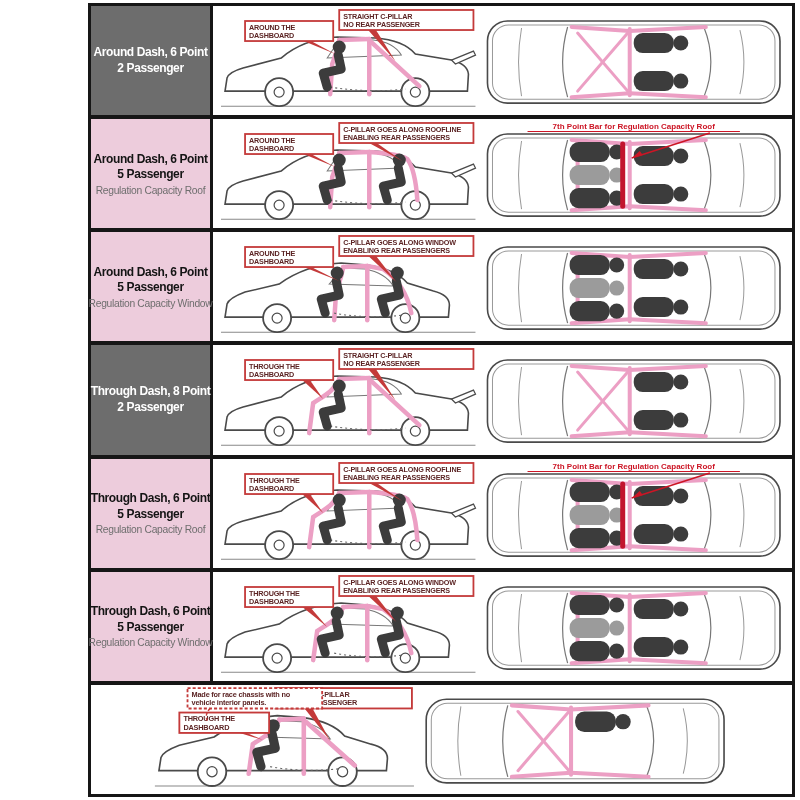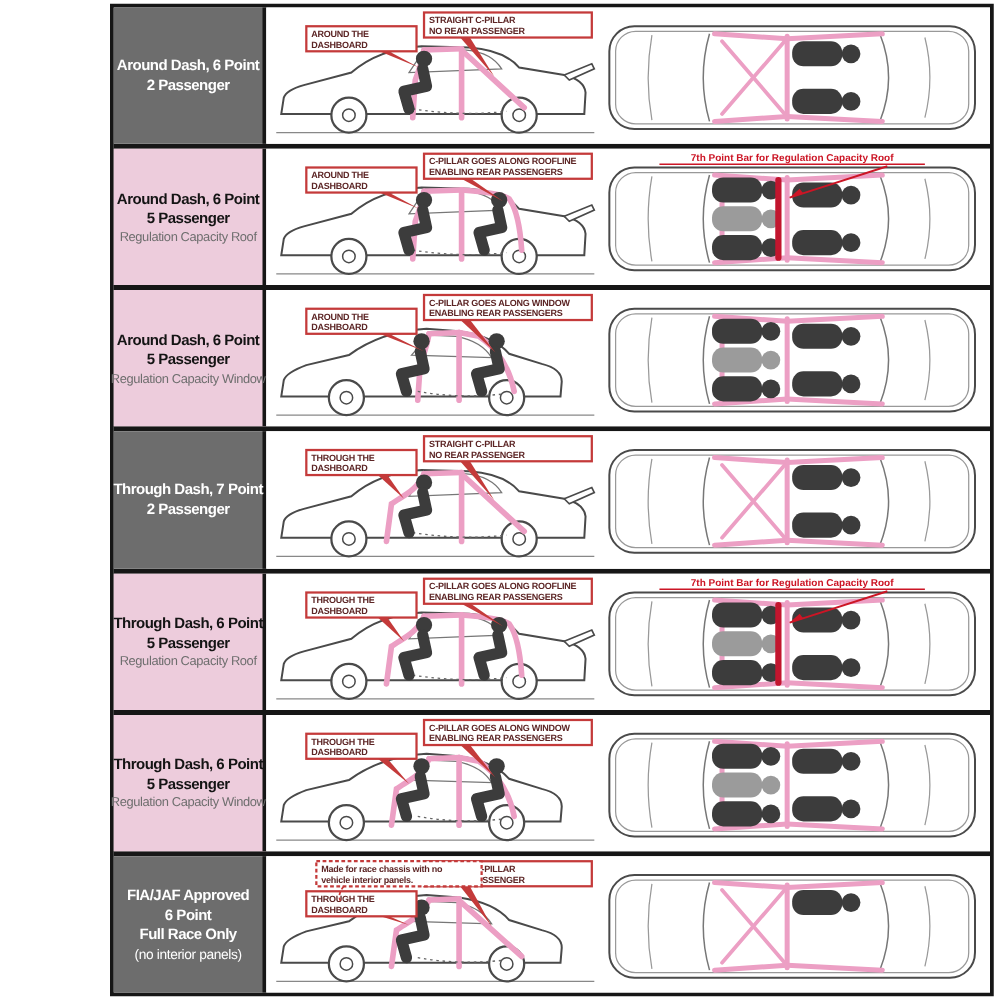--- a/index.html
+++ b/index.html
@@ -201,21 +201,21 @@
             <rect x="88" y="45" width="40" height="20" rx="9" fill="#9b9b9b"></rect>
             <circle cx="135" cy="55" r="7.5" fill="#9b9b9b"></circle>
             <rect x="88" y="68" width="40" height="20" rx="9" fill="#3c3c3c"></rect>
             <circle cx="135" cy="78" r="7.5" fill="#3c3c3c"></circle>
           </g>
         </svg>
       </div>
     </div>
     <div class="row">
       <div class="label-cell gray">
-        <div class="label-main">Through Dash, 7 Point</div>
+        <div class="label-main">Through Dash, 8 Point</div>
         <div class="label-main">2 Passenger</div>
       </div>
       <div class="art-cell">
         <svg viewBox="0 0 578 107" preserveAspectRatio="xMidYMid meet">
           <g transform="translate(4,0)">
             <line x1="4" y1="99" x2="258" y2="99" stroke="#888" stroke-width="1"></line>
             <path d="M8,84 L10,71 Q12,65 26,61 L64,51 Q86,32 120,30 L158,31 Q186,33 198,47 L234,53 Q250,57 251,67 L250,84 Z" fill="#fff" stroke="#4a4a4a" stroke-width="1.6"></path>
             <path d="M234,53 L256,44 L258,48 L238,57 Z" fill="#fff" stroke="#4a4a4a" stroke-width="1.3"></path>
             <path d="M110,51 L122,33 L156,33 Q176,35 184,48 Z" fill="none" stroke="#777" stroke-width="1"></path>
             <circle cx="62" cy="85" r="14" fill="#fff" stroke="#4a4a4a" stroke-width="1.8"></circle>
@@ -382,26 +382,20 @@
             <circle cx="135" cy="32" r="7.5" fill="#3c3c3c"></circle>
             <rect x="88" y="45" width="40" height="20" rx="9" fill="#9b9b9b"></rect>
             <circle cx="135" cy="55" r="7.5" fill="#9b9b9b"></circle>
             <rect x="88" y="68" width="40" height="20" rx="9" fill="#3c3c3c"></rect>
             <circle cx="135" cy="78" r="7.5" fill="#3c3c3c"></circle>
           </g>
         </svg>
       </div>
     </div>
     <div class="row">
-      <div class="label-cell gray">
-        <div class="label-main">FIA/JAF Approved</div>
-        <div class="label-main">6 Point</div>
-        <div class="label-main">Full Race Only</div>
-        <div class="label-sub">(no interior panels)</div>
-      </div>
       <div class="art-cell">
         <svg viewBox="0 0 578 107" preserveAspectRatio="xMidYMid meet">
           <g transform="translate(4,0)">
             <line x1="4" y1="99" x2="258" y2="99" stroke="#888" stroke-width="1"></line>
             <path d="M8,84 L10,71 Q12,65 28,59 L62,51 Q88,32 124,30 L150,32 Q178,36 190,50 L216,58 Q232,62 232,72 L231,84 Z" fill="#fff" stroke="#4a4a4a" stroke-width="1.6"></path>
             <path d="M112,51 L126,35 L148,36 Q168,40 176,53 Z" fill="none" stroke="#777" stroke-width="1"></path>
             <circle cx="60" cy="85" r="14" fill="#fff" stroke="#4a4a4a" stroke-width="1.8"></circle>
             <circle cx="60" cy="85" r="5" fill="none" stroke="#4a4a4a" stroke-width="1.2"></circle>
             <circle cx="188" cy="85" r="14" fill="#fff" stroke="#4a4a4a" stroke-width="1.8"></circle>
             <circle cx="188" cy="85" r="5" fill="none" stroke="#4a4a4a" stroke-width="1.2"></circle>

